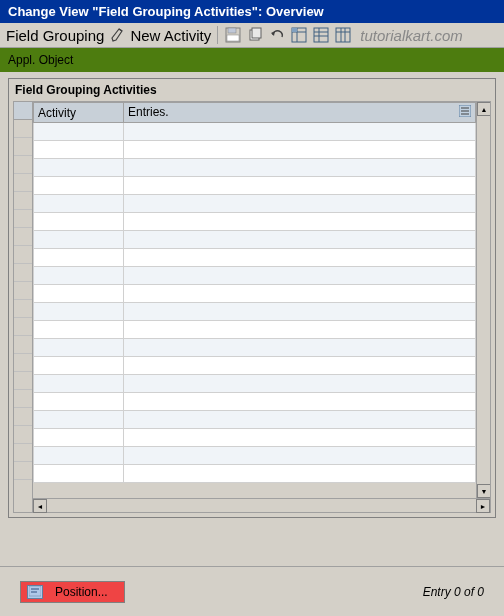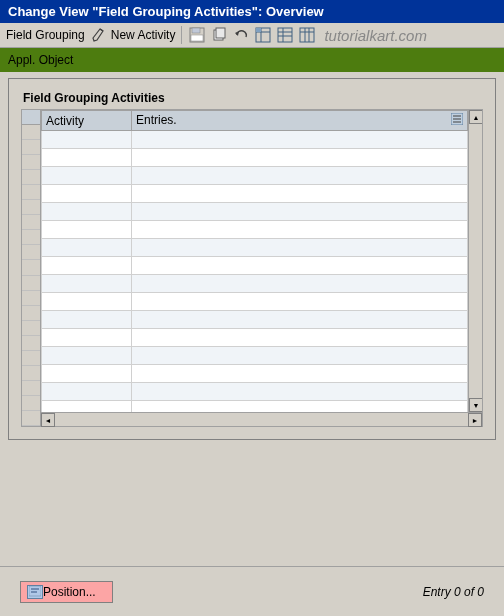--- a/index.html
+++ b/index.html
@@ -26,21 +26,21 @@
       display: flex;
       align-items: center;
       gap: 4px;
       border-bottom: 1px solid #a0a0a0;
     }
     .toolbar-item {
       display: flex;
       align-items: center;
       gap: 2px;
       cursor: pointer;
-      font-size: 12px;
+      font-size: 15px;
     }
     .toolbar-separator {
       width: 1px;
       height: 18px;
       background: #a0a0a0;
       margin: 0 2px;
     }
     .toolbar-icon {
       width: 18px;
       height: 18px;
@@ -65,21 +65,21 @@
       font-weight: bold;
       font-size: 12px;
     }
     .main-content {
       padding: 6px 8px;
       background: #d4d0c8;
     }
     .table-container {
       border: 1px solid #808080;
       background: #d4d0c8;
-      padding: 12px;
+      padding: 4px;
     }
     .table-title {
       font-weight: bold;
       font-size: 12px;
       margin-bottom: 4px;
       padding-left: 2px;
     }
     .data-table {
       width: 100%;
       border-collapse: collapse;
@@ -113,27 +113,27 @@
       right: 0;
       height: 50px;
       background: #d4d0c8;
       border-top: 1px solid #a0a0a0;
       display: flex;
       align-items: center;
       justify-content: space-between;
       padding: 0 20px;
     }
     .position-btn {
-      background: #fca5a5;
+      background: #ef4444;
       border: 1px solid #808080;
       padding: 3px 16px 3px 6px;
       cursor: pointer;
       display: flex;
       align-items: center;
-      gap: 0;
+      gap: 12px;
       font-size: 12px;
     }
     .position-btn-icon {
       width: 16px;
       height: 14px;
       background: #b0c8e8;
       border: 1px solid #6080a0;
       display: flex;
       align-items: center;
       justify-content: center;
@@ -285,21 +285,21 @@
 </div>
 
 <div class="appl-bar">
   <span>Appl. Object</span>
 </div>
 
 <div class="main-content" style="flex:1;">
   <div class="table-container">
     <div class="table-title">Field Grouping Activities</div>
 
-    <div class="full-grid" style="height:318px;">
+    <div class="full-grid" style="height:412px;">
 
       <div class="left-indicators">
         <div class="indicator-header"></div>
 
         <div class="indicator-cell"></div>
         <div class="indicator-cell"></div>
         <div class="indicator-cell"></div>
         <div class="indicator-cell"></div>
         <div class="indicator-cell"></div>
         <div class="indicator-cell"></div>

